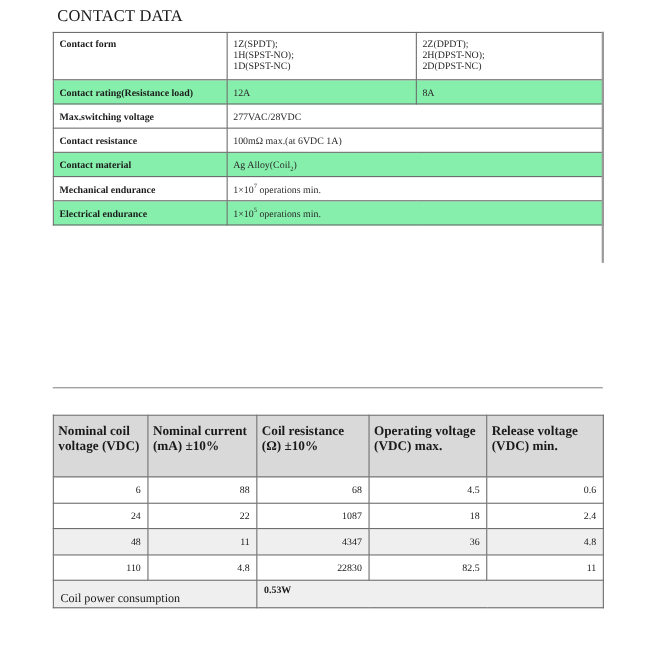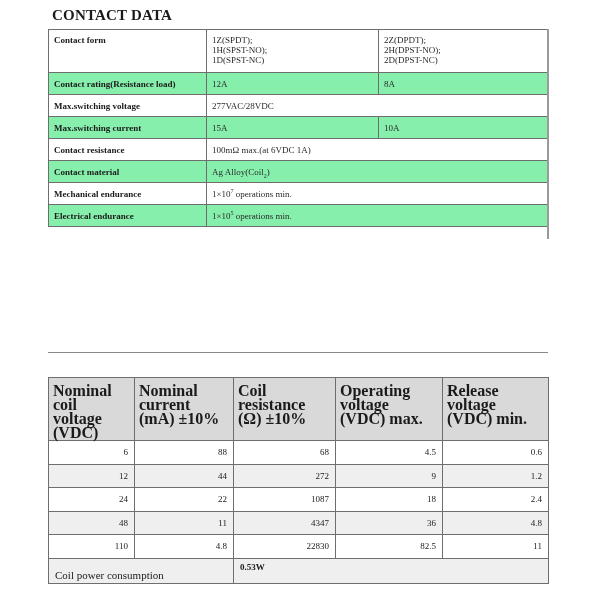--- a/index.html
+++ b/index.html
@@ -1,35 +1,35 @@
 <!DOCTYPE html>
 <html><head>
 <meta charset="utf-8">
 <style>
   html, body { margin: 0; padding: 0; background: #ffffff; }
   body { width: 600px; height: 600px; position: relative; overflow: hidden;
          font-family: "Liberation Serif", "DejaVu Serif", serif; color: #1a1a1a; }
-  .h1 { position: absolute; left: 52px; top: 7px; font-size: 15px; font-weight: bold;
+  .h1 { position: absolute; left: 52px; top: 7px; font-size: 15px; font-weight: normal;
         letter-spacing: 0.2px; }
   table { border-collapse: collapse; position: absolute; table-layout: fixed; }
   td, th { border: 1px solid #6e6e6e; font-size: 9px; vertical-align: top;
            padding: 0 5px; line-height: 10px; }
   #contact { left: 48px; top: 29px; width: 500px; }
   #contact td { height: 22px; padding-top: 6px; box-sizing: border-box; }
   #contact tr.tall td { height: 43px; padding-top: 5px; }
   #contact td.lbl { font-weight: bold; }
   #contact tr.alt td { background: #86efac; }
   #contact .val { color: #2a2a2a; }
   sup, sub { font-size: 6px; line-height: 0; }
   #outer-right-shadow { position: absolute; left: 547px; top: 29px; width: 2px; height: 210px; background: #9a9a9a; }
 
   .sep { position: absolute; left: 48px; top: 352px; width: 500px; height: 1px; background: #8a8a8a; }
   .h2 { position: absolute; left: 52px; top: 357px; font-size: 14px; font-weight: bold; margin-top: 20px; }
   #coil { left: 48px; top: 377px; width: 500px; }
-  #coil th { background: #d9d9d9; font-weight: bold; font-size: 16px; line-height: 14px;
+  #coil th { background: #d9d9d9; font-weight: bold; font-size: 12px; line-height: 14px;
              text-align: left; height: 56px; padding: 6px 4px 0 4px; box-sizing: border-box; }
   #coil td { height: 23.5px; text-align: right; font-size: 9px; vertical-align: middle;
              padding: 0 6px; box-sizing: border-box; }
   #coil tr.alt td { background: #efefef; }
   #coil tr.power td { background: #efefef; height: 25px; }
   #coil td.power-lbl { text-align: left; font-weight: normal; font-size: 11px; vertical-align: middle; padding-top: 8px; }
   #coil td.power-val { text-align: left; font-weight: bold; font-size: 9px; vertical-align: top; padding-top: 3px; }
 </style>
 </head>
 <body>
@@ -57,25 +57,20 @@
     </td>
   </tr>
   <tr class="alt">
     <td class="lbl">Contact rating(Resistance load)</td>
     <td class="val">12A</td>
     <td class="val">8A</td>
   </tr>
   <tr>
     <td class="lbl">Max.switching voltage</td>
     <td class="val" colspan="2">277VAC/28VDC</td>
-  </tr>
-  <tr class="alt">
-    <td class="lbl">Max.switching current</td>
-    <td class="val">15A</td>
-    <td class="val">10A</td>
   </tr>
   <tr>
     <td class="lbl">Contact resistance</td>
     <td class="val" colspan="2">100mΩ max.(at 6VDC 1A)</td>
   </tr>
   <tr class="alt">
     <td class="lbl">Contact material</td>
     <td class="val" colspan="2"><span>Ag Alloy(Coil</span><sub>2</sub><span>)</span></td>
   </tr>
   <tr>
@@ -124,27 +119,20 @@
           <div>(VDC) min.</div>
         </th>
   </tr>
   <tr>
     <td>6</td>
     <td>88</td>
     <td>68</td>
     <td>4.5</td>
     <td>0.6</td>
   </tr>
-  <tr class="alt">
-    <td>12</td>
-    <td>44</td>
-    <td>272</td>
-    <td>9</td>
-    <td>1.2</td>
-  </tr>
   <tr>
     <td>24</td>
     <td>22</td>
     <td>1087</td>
     <td>18</td>
     <td>2.4</td>
   </tr>
   <tr class="alt">
     <td>48</td>
     <td>11</td>

